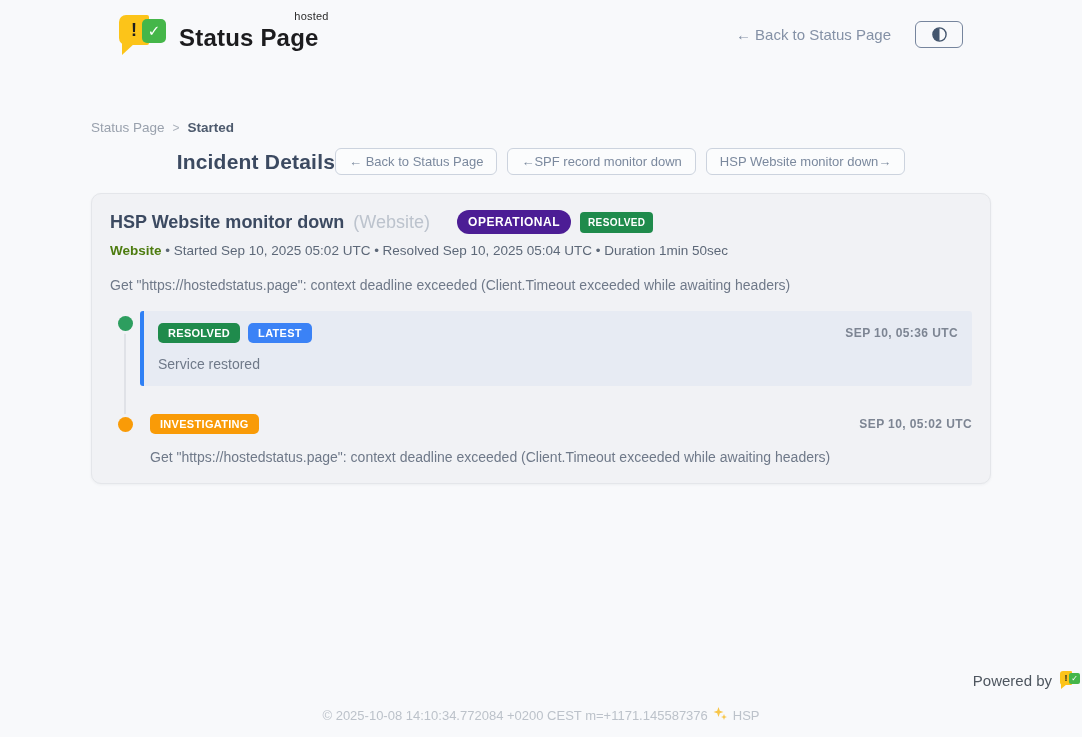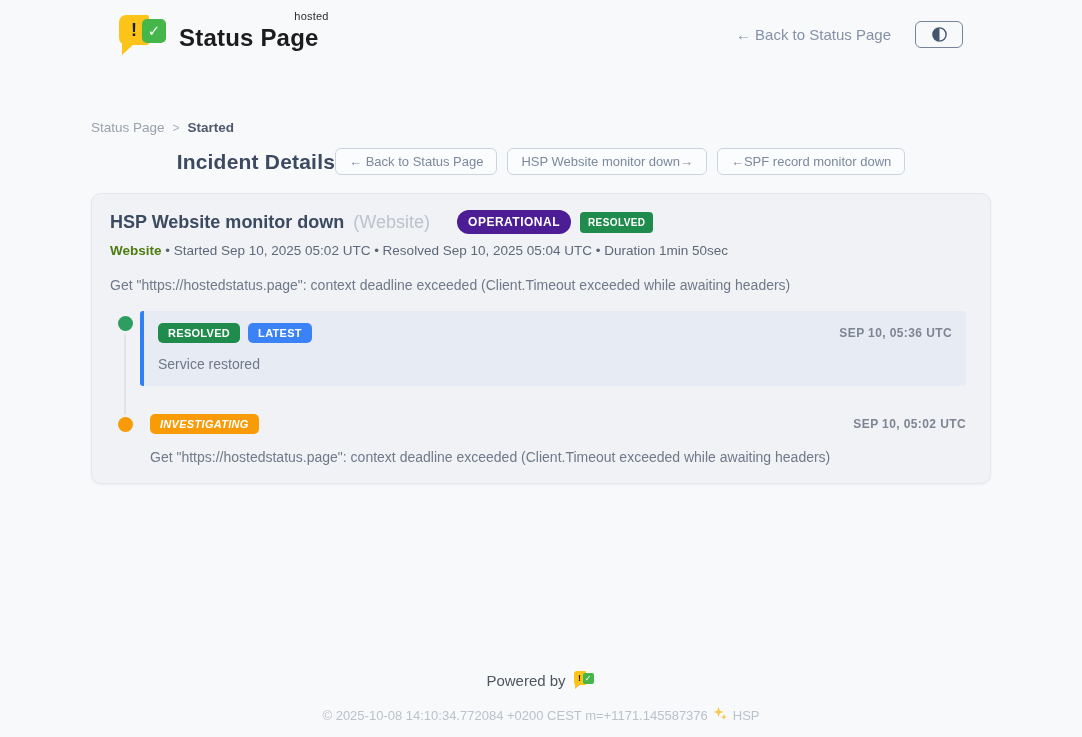--- a/index.html
+++ b/index.html
@@ -67,21 +67,21 @@
   .nav-buttons { display: flex; gap: 10px; }
   .nav-btn {
     font-family: inherit; font-size: 13px; color: #7b899e;
     background: #fbfcfd; border: 1px solid #ccd3de; border-radius: 6px;
     padding: 5px 13px; height: 27px; line-height: 15px; cursor: pointer; white-space: nowrap;
   }
 
   
   .card {
     margin-top: 18px; background: #f1f2f5; border: 1px solid #e4e6ea;
-    border-radius: 10px; padding: 16px 24px 18px 18px;
+    border-radius: 10px; padding: 16px 18px 18px 18px;
     box-shadow: 0 1px 3px rgba(25, 35, 60, 0.05);
   }
   .card-title-row { display: flex; align-items: center; gap: 9px; }
   .incident-title { font-size: 18px; font-weight: 600; color: #3c4a61; }
   .incident-component { font-size: 18px; font-weight: 500; color: #bcc3cd; }
   .badge {
     color: #fff; font-weight: 700; text-transform: uppercase; white-space: nowrap;
   }
   .badge-operational {
     background: #4c1d95; font-size: 12px; letter-spacing: .5px;
@@ -116,30 +116,30 @@
     padding: 12px 14px 14px 14px;
   }
   .tl-content.plain { padding: 2px 0 0 10px; }
   .tl-head { display: flex; align-items: center; gap: 8px; }
   .tl-badge {
     color: #fff; font-size: 11px; font-weight: 700; letter-spacing: .3px;
     padding: 4px 10px; border-radius: 5px; white-space: nowrap;
   }
   .badge-green { background: #1f8b4c; }
   .badge-blue { background: #3b82f6; }
-  .badge-orange { background: #f99b07; font-style: italic; }
+  .badge-orange { background: #f99b07; }
   .tl-timestamp {
     margin-left: auto; font-size: 12px; font-weight: 600; color: #7d8593;
     letter-spacing: .4px; white-space: nowrap;
   }
   .tl-message { margin-top: 13px; font-size: 14px; color: #6f7989; }
   .tl-content.plain .tl-message { margin-top: 15px; }
 
   
-  .footer { margin-top: 186px; text-align: center; }
+  .footer { margin-top: 186px; text-align: right; }
   .powered-by {
     display: inline-flex; align-items: center; gap: 8px;
     font-size: 15px; color: #4e565f; cursor: pointer;
   }
   .mini-logo { position: relative; width: 22px; height: 20px; display: inline-block; }
   .mini-yellow {
     position: absolute; left: 0; top: 1px; width: 12px; height: 14px;
     background: #fcc419; border-radius: 3px 1px 1px 3px;
     display: flex; align-items: center; justify-content: center;
     font-size: 9px; font-weight: 800; color: #1f1f1f;
@@ -194,22 +194,22 @@
   <div class="breadcrumb">
     <span class="crumb-root">Status Page</span>
     <span class="crumb-sep">&gt;</span>
     <span class="crumb-current">Started</span>
   </div>
 
   <div class="title-row">
     <h1 class="page-title">Incident Details</h1>
     <div class="nav-buttons">
       <button class="nav-btn">← Back to Status Page</button>
+      <button class="nav-btn">←SPF record monitor down</button>
       <button class="nav-btn">HSP Website monitor down→</button>
-      <button class="nav-btn">←SPF record monitor down</button>
     </div>
   </div>
 
   <div class="card">
     <div class="card-title-row">
       <span class="incident-title">HSP Website monitor down</span>
       <span class="incident-component">(Website)</span>
       <span class="badge badge-operational">OPERATIONAL</span>
       <span class="badge badge-resolved-hdr">RESOLVED</span>
     </div>

